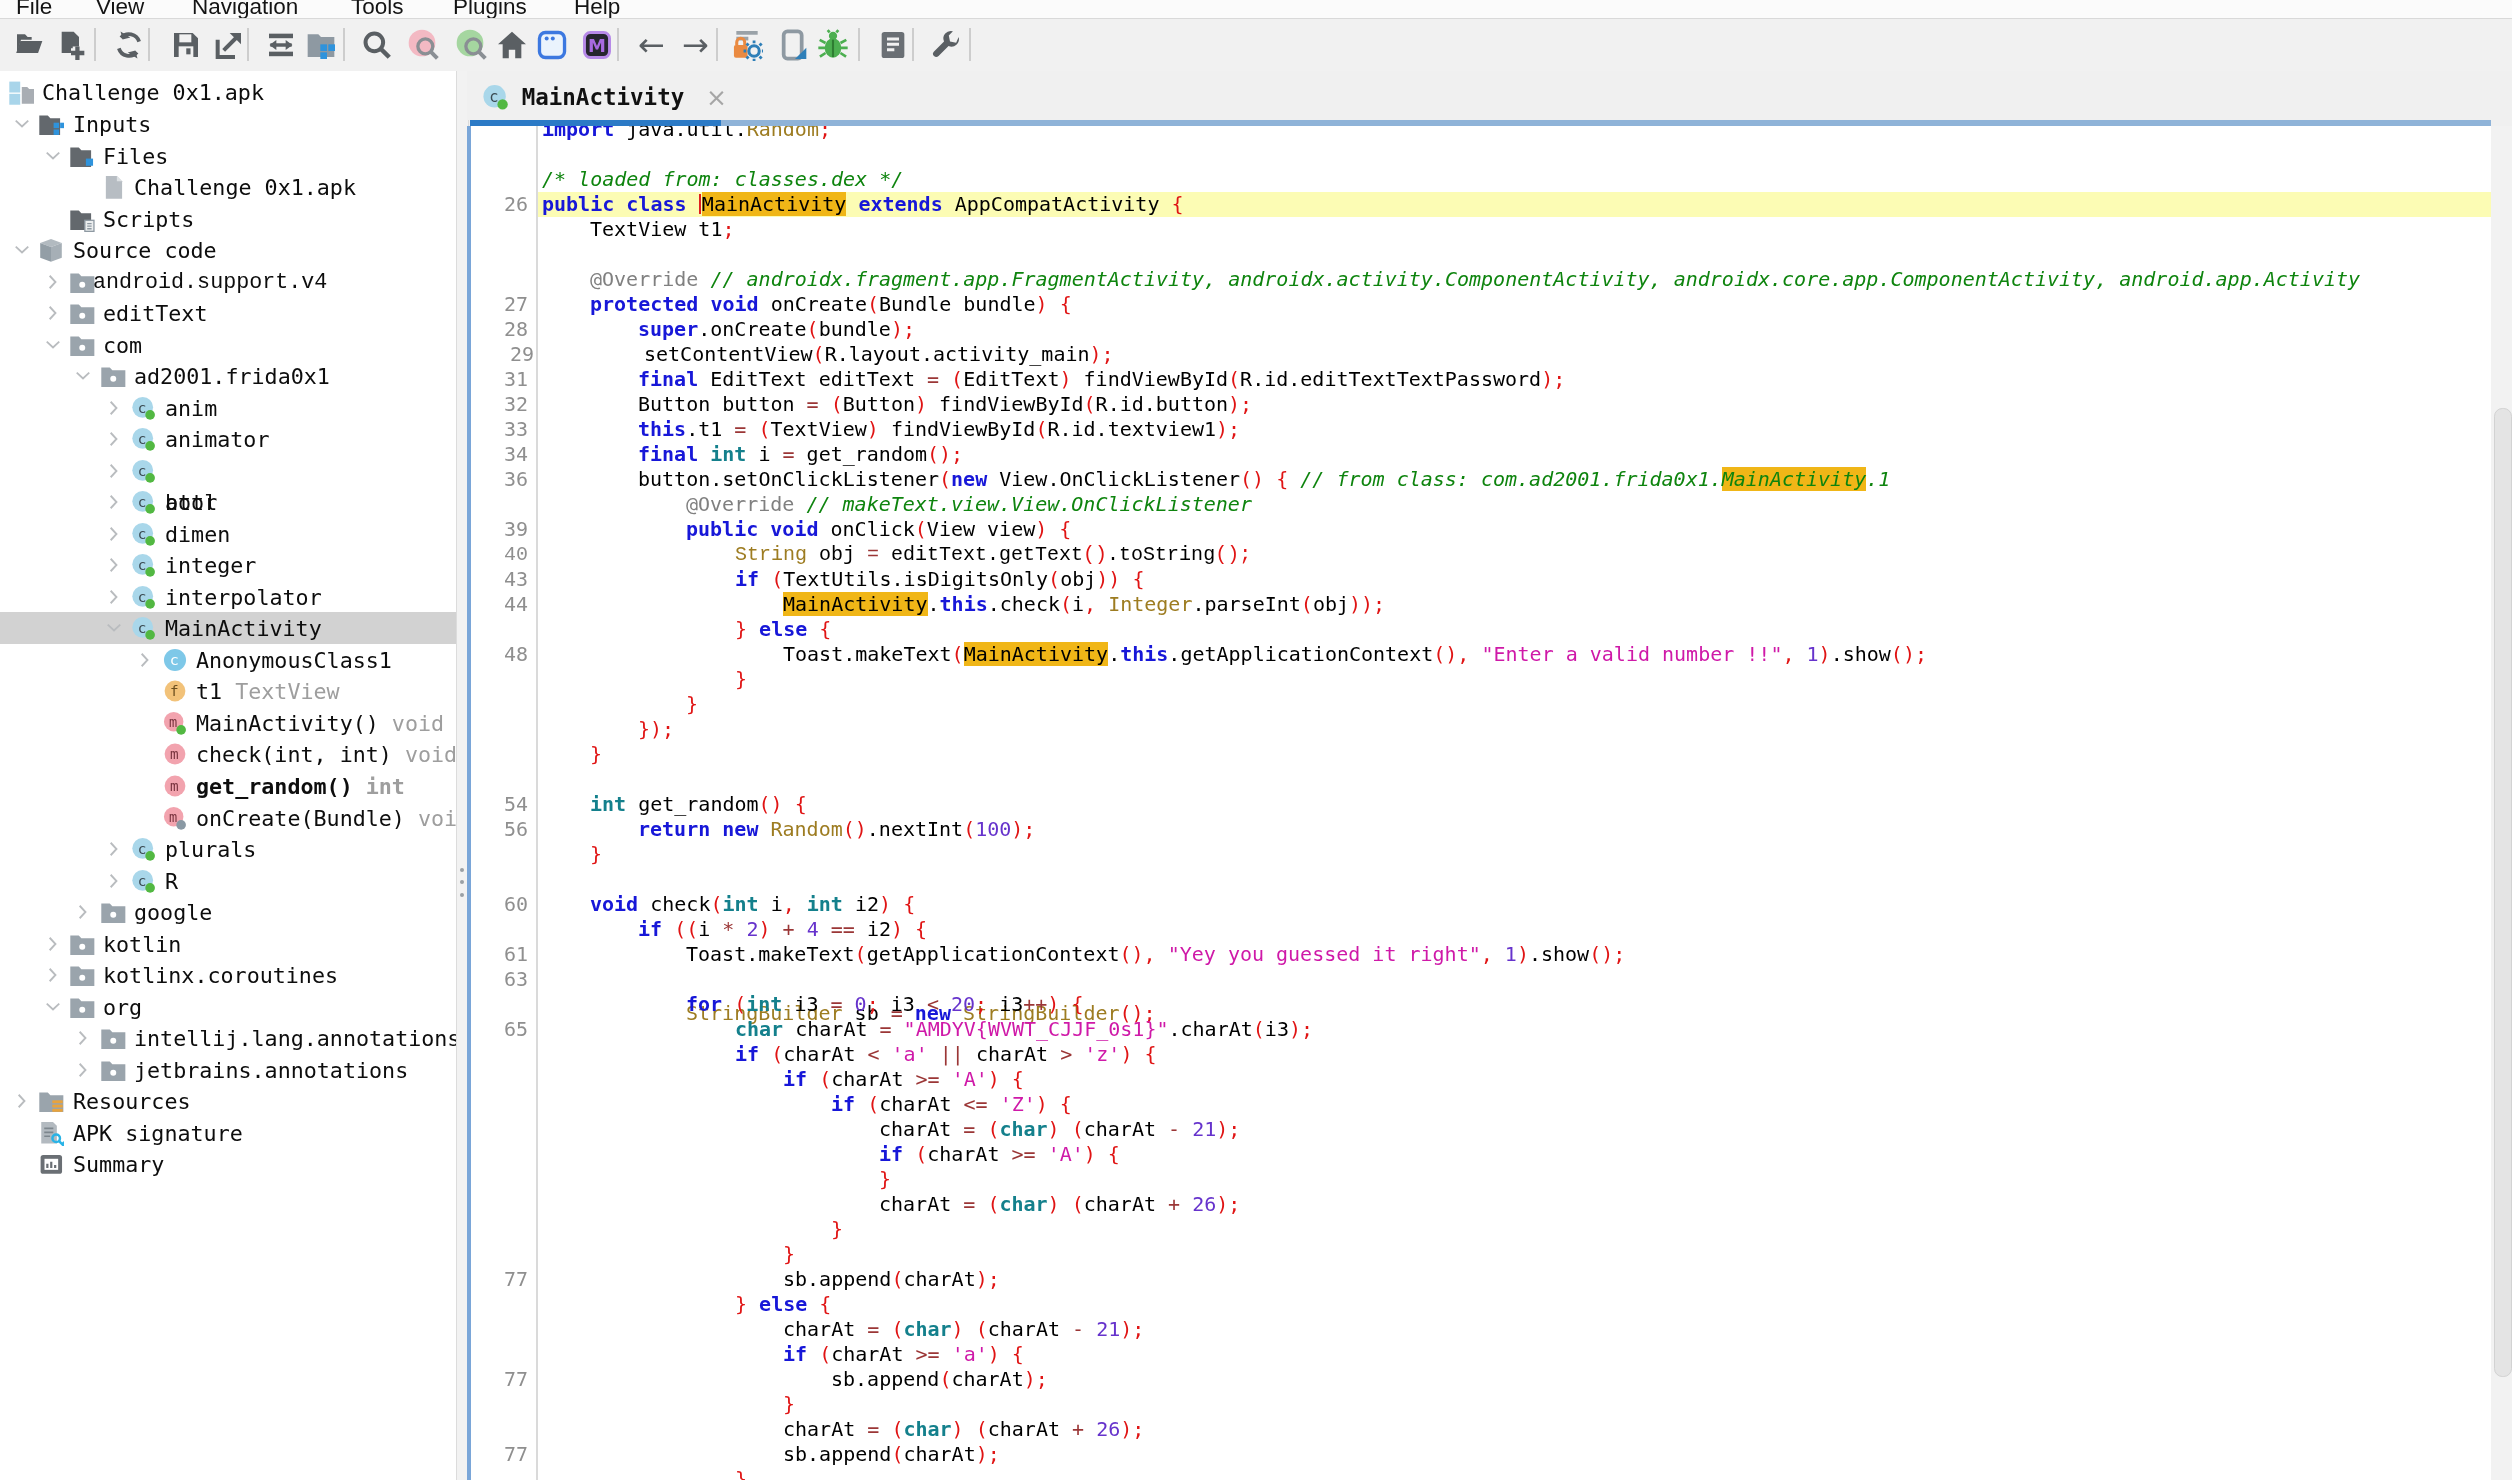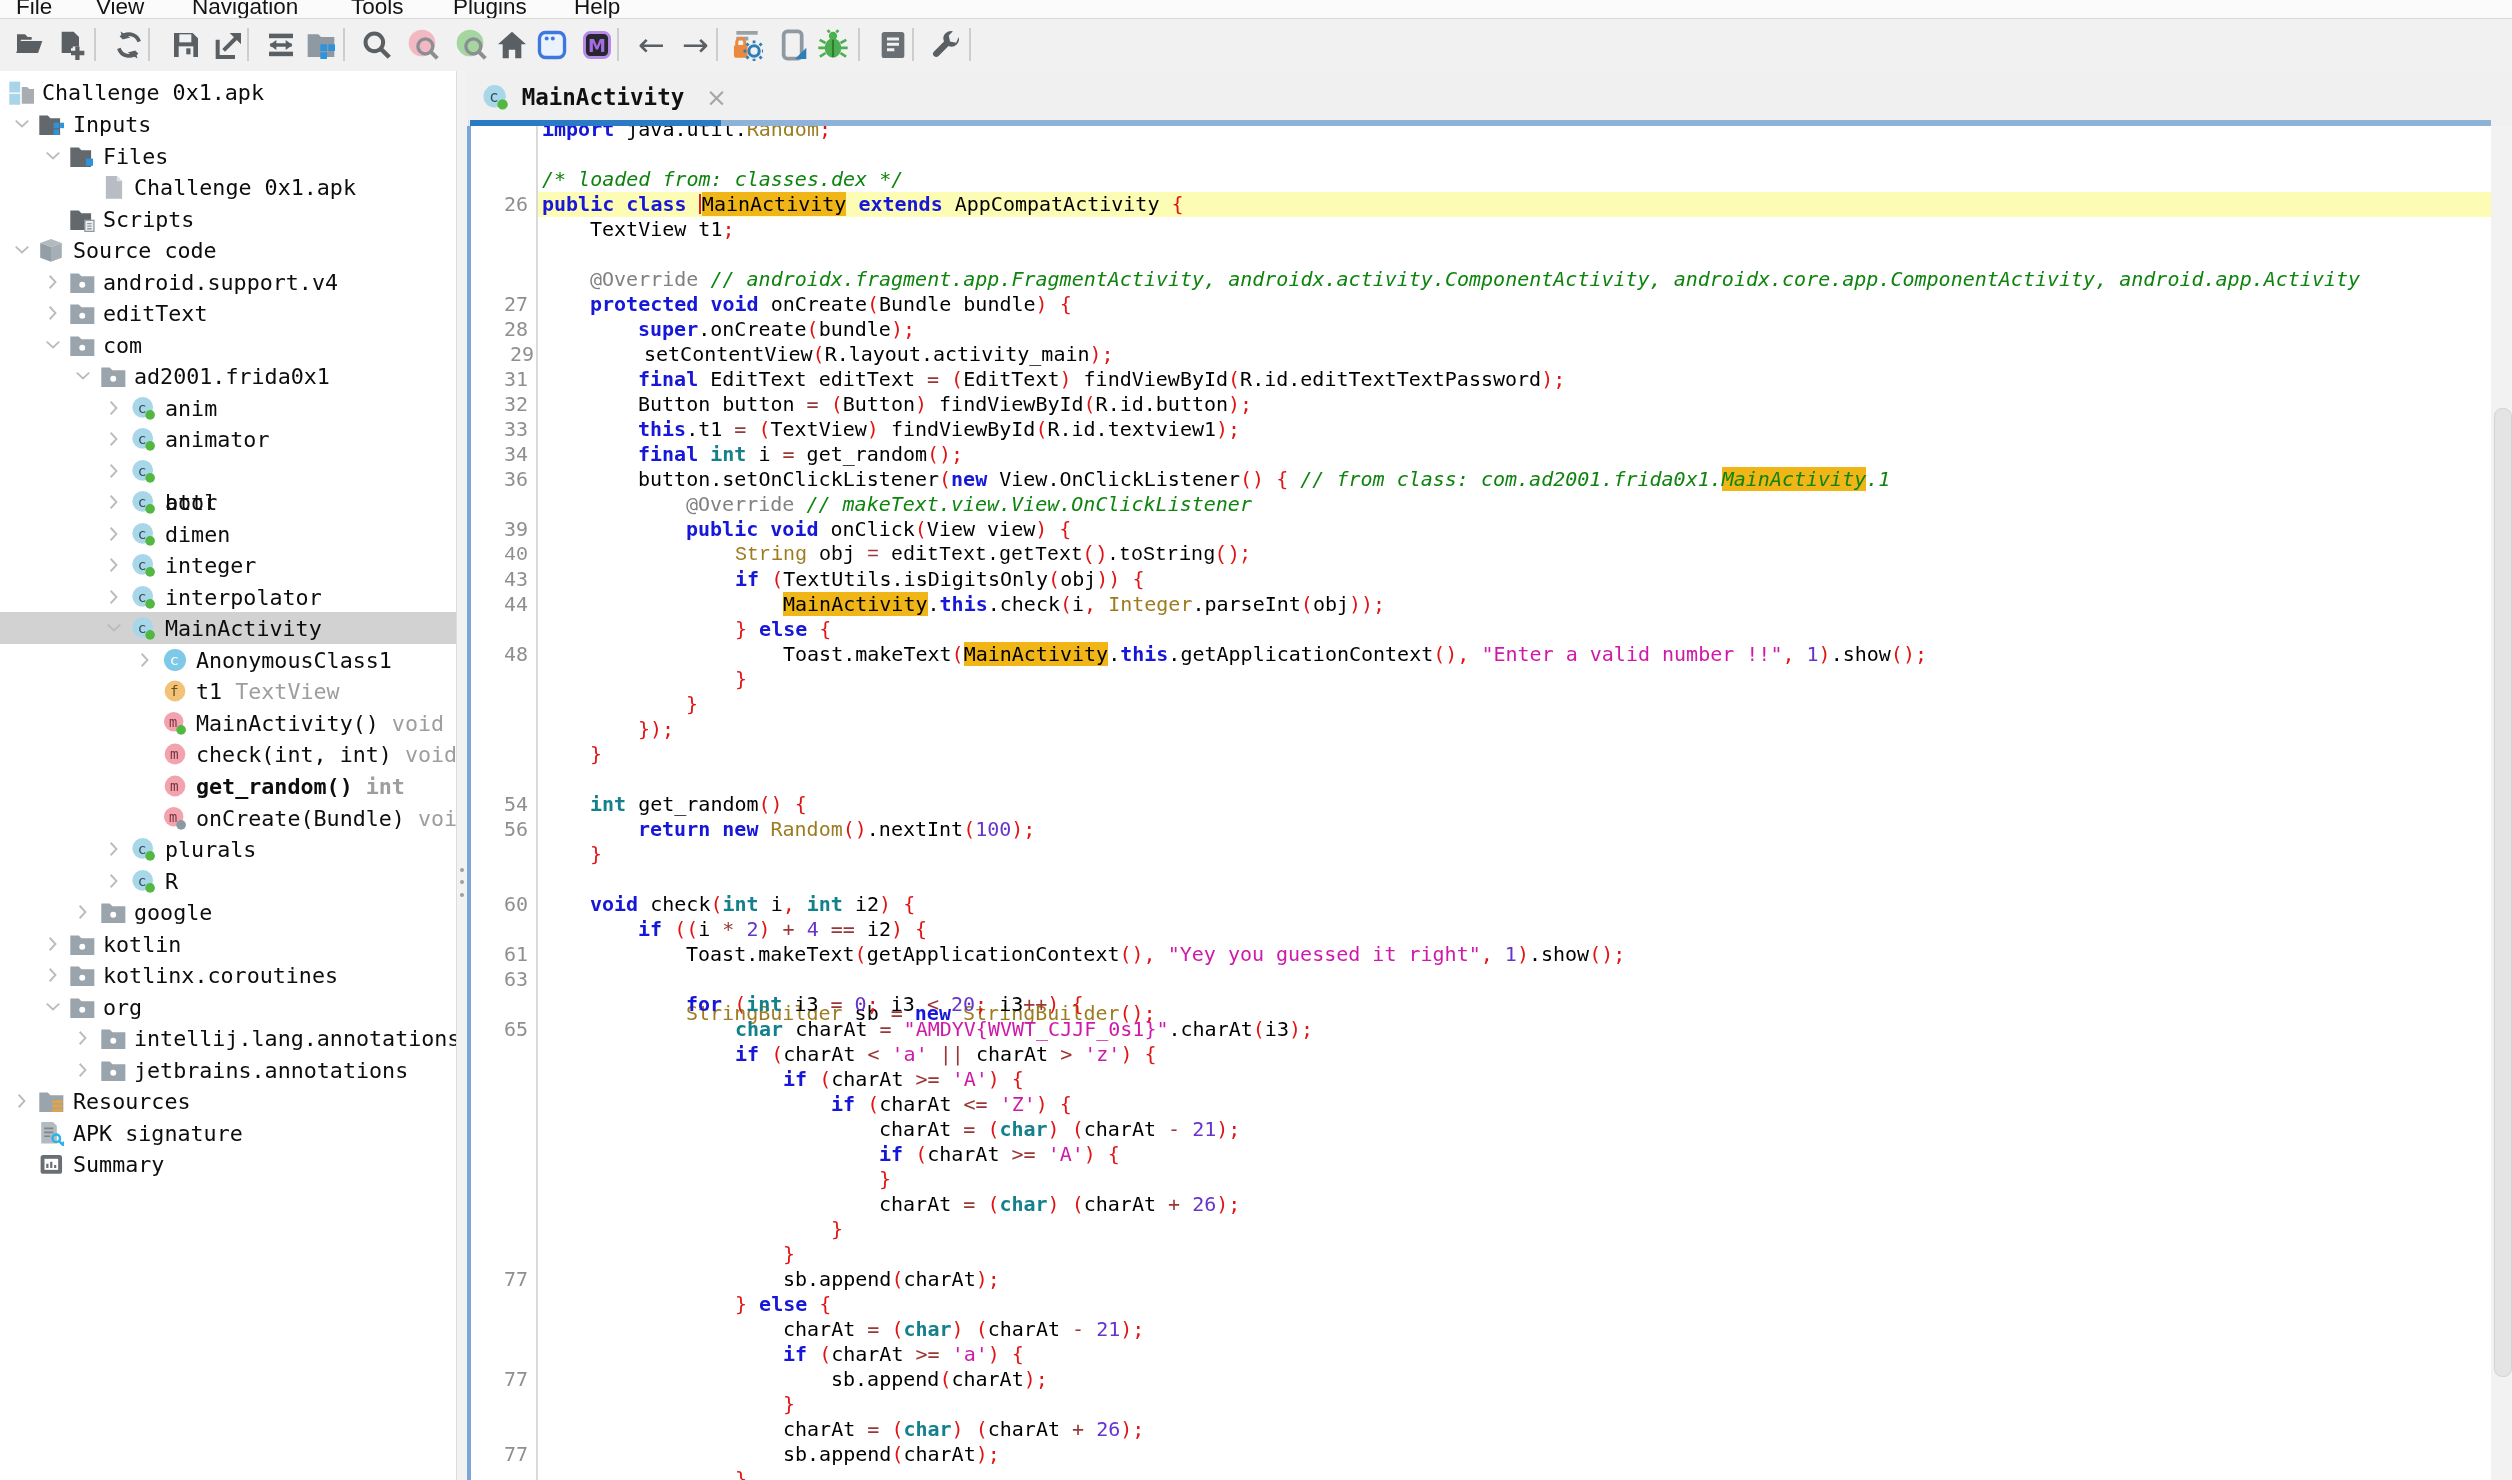--- a/index.html
+++ b/index.html
@@ -270,21 +270,21 @@
       <span class="tlabel" style="left: 73px;">Source code</span>
     </div>
     <div class="trow" style="top: 195px;">
       <span class="tchev" style="left: 43px;"><svg viewBox="0 0 24 24" width="20" height="20">
           <path d="M8 4.5l7 7.5-7 7.5" stroke="#b9bcbf" stroke-width="2.2" fill="none"></path>
         </svg></span>
       <span class="ticon" style="left: 69px;"><svg viewBox="0 0 20 20" width="26" height="26">
           <path d="M1 3.5h6.5l2 2H19.5v13H1z" fill="#9aa4ac"></path>
           <circle cx="10.2" cy="12.2" r="2.3" fill="#ffffff"></circle>
         </svg></span>
-      <span class="tlabel" style="left: 103px;">android.support.v4</span>
+      <span class="tlabel" style="left: 93px; font-family: Liberation Mono, monospace;">android.support.v4</span>
     </div>
     <div class="trow" style="top: 226px;">
       <span class="tchev" style="left: 43px;"><svg viewBox="0 0 24 24" width="20" height="20">
           <path d="M8 4.5l7 7.5-7 7.5" stroke="#b9bcbf" stroke-width="2.2" fill="none"></path>
         </svg></span>
       <span class="ticon" style="left: 69px;"><svg viewBox="0 0 20 20" width="26" height="26">
           <path d="M1 3.5h6.5l2 2H19.5v13H1z" fill="#9aa4ac"></path>
           <circle cx="10.2" cy="12.2" r="2.3" fill="#ffffff"></circle>
         </svg></span>
       <span class="tlabel" style="left: 103px;">editText</span>

